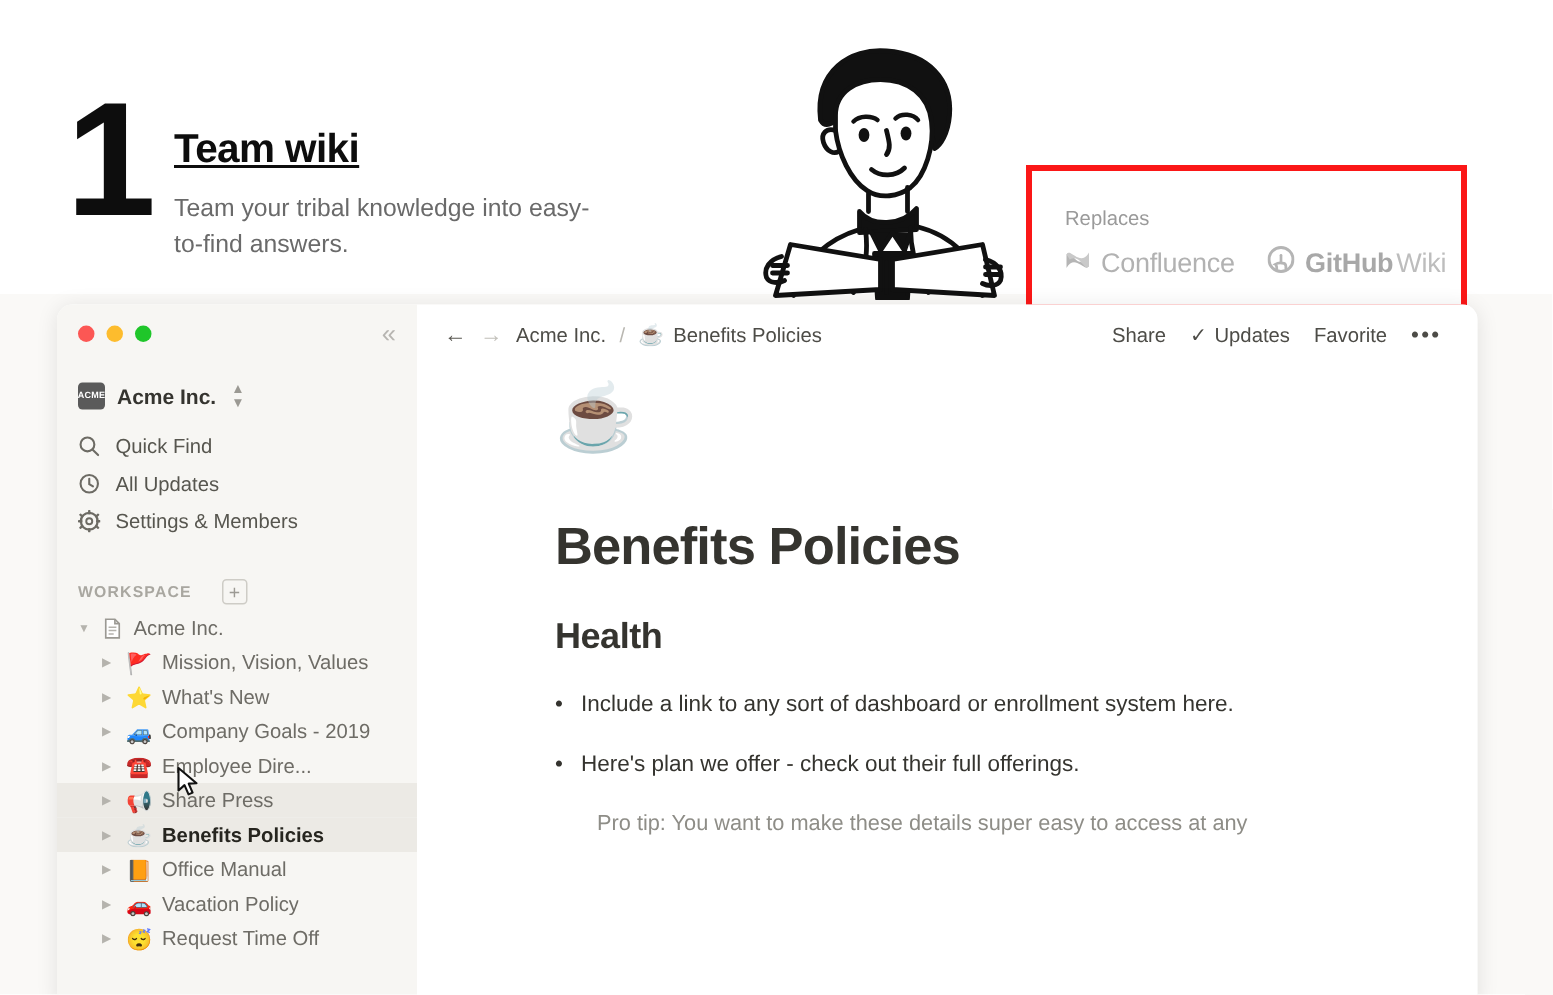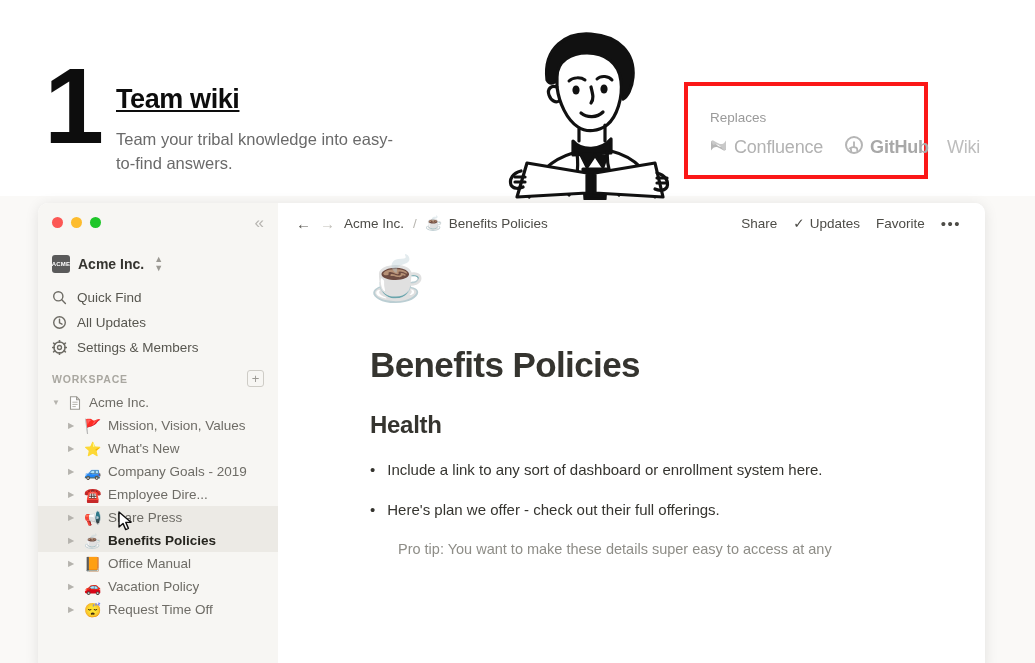--- a/index.html
+++ b/index.html
@@ -38,38 +38,38 @@
     position: absolute; left: 116px; top: 128px;
     font-size: 16.5px; color: #6a6a6a; line-height: 1.45;
     width: 290px;
   }
 
   
   .illus { position: absolute; left: 495px; top: 25px; width: 185px; height: 175px; }
 
   
   .replaces-box {
-    position: absolute; left: 684px; top: 82px;
-    width: 244px; height: 97px;
+    position: absolute; left: 684px; top: 110px;
+    width: 294px; height: 97px;
     background: #ffffff;
     border: 4px solid #fb1717;
   }
   .replaces-label {
     position: absolute; left: 22px; top: 24px;
     font-size: 13.5px; color: #9a9a9a;
   }
   .replaces-logos {
     position: absolute; left: 22px; top: 50px;
     display: flex; align-items: center; gap: 22px;
   }
   .logo-row { display: flex; align-items: center; gap: 7px; }
   .logo-text { font-size: 18px; color: #b2b2b2; letter-spacing: -0.2px; }
   .logo-text.bold { font-weight: bold; color: #a8a8a8; }
   .logo-text.thin { font-weight: normal; color: #bdbdbd; }
-  .gh-stack { display: flex; align-items: baseline; gap: 18px; }
+  .gh-stack { display: flex; align-items: baseline; gap: 2px; }
 
   
   .app-window {
     position: absolute; left: 38px; top: 203px;
     width: 947px; height: 470px;
     background: #ffffff;
     border-radius: 10px;
     box-shadow: 0 2px 14px rgba(0,0,0,0.10);
     overflow: hidden;
     display: flex;
@@ -109,22 +109,22 @@
 
   .nav-list { margin-top: 8px; }
   .nav-item {
     display: flex; align-items: center; gap: 10px;
     padding: 5px 14px; cursor: pointer;
     font-size: 13.5px; color: #57564f;
   }
   .nav-ico { width: 15px; height: 15px; flex: 0 0 15px; color: #6d6b64; }
 
   .section-head {
-    display: flex; align-items: center; justify-content: space-between;
-    padding: 0 14px; margin-top: 10px; margin-bottom: 4px; gap: 20px;
+    display: flex; align-items: center; justify-content: flex-start;
+    padding: 0 14px; margin-top: 26px; margin-bottom: 4px; gap: 20px;
   }
   .section-title {
     font-size: 10.5px; font-weight: bold; color: #a9a7a0;
     letter-spacing: 0.8px;
   }
   .plus-btn {
     width: 17px; height: 17px; border: 1px solid #ceccc6; border-radius: 3px;
     display: flex; align-items: center; justify-content: center;
     color: #9c9a94; font-size: 13px; line-height: 1; cursor: pointer;
   }

